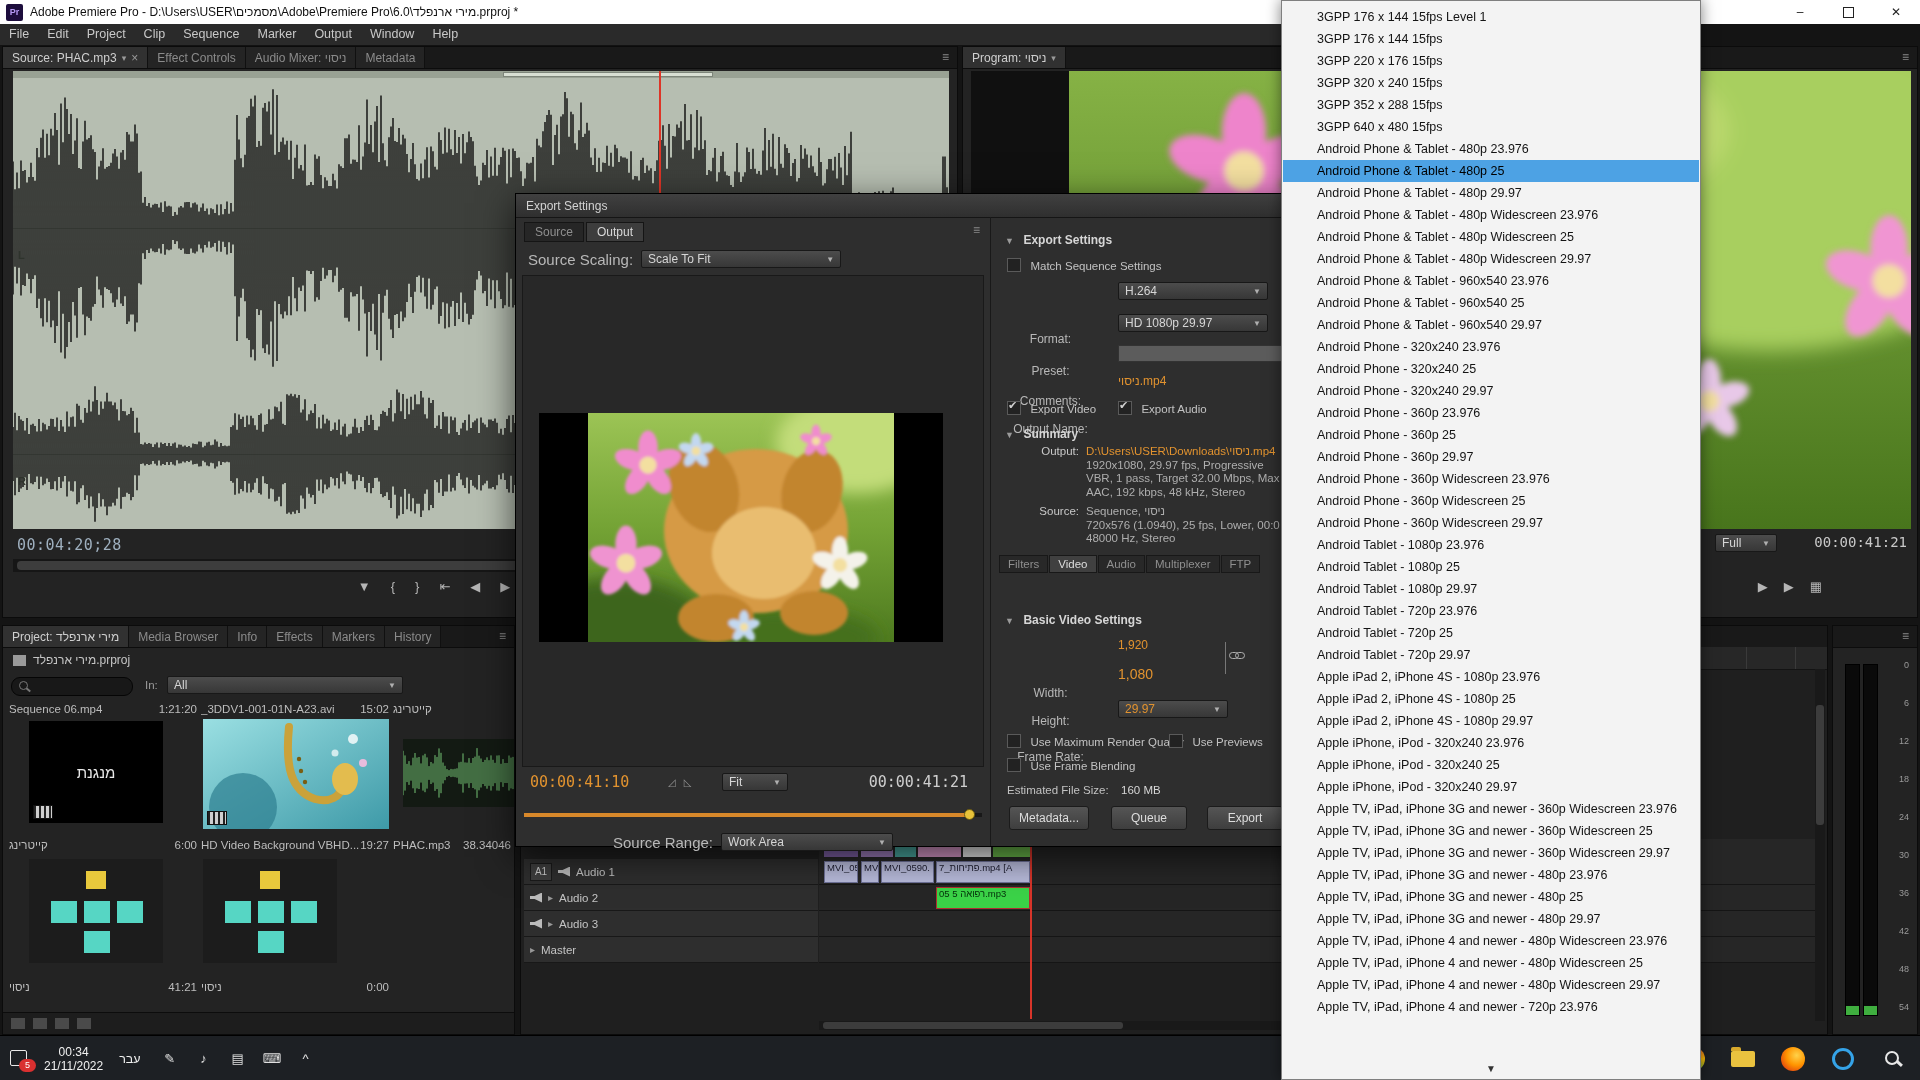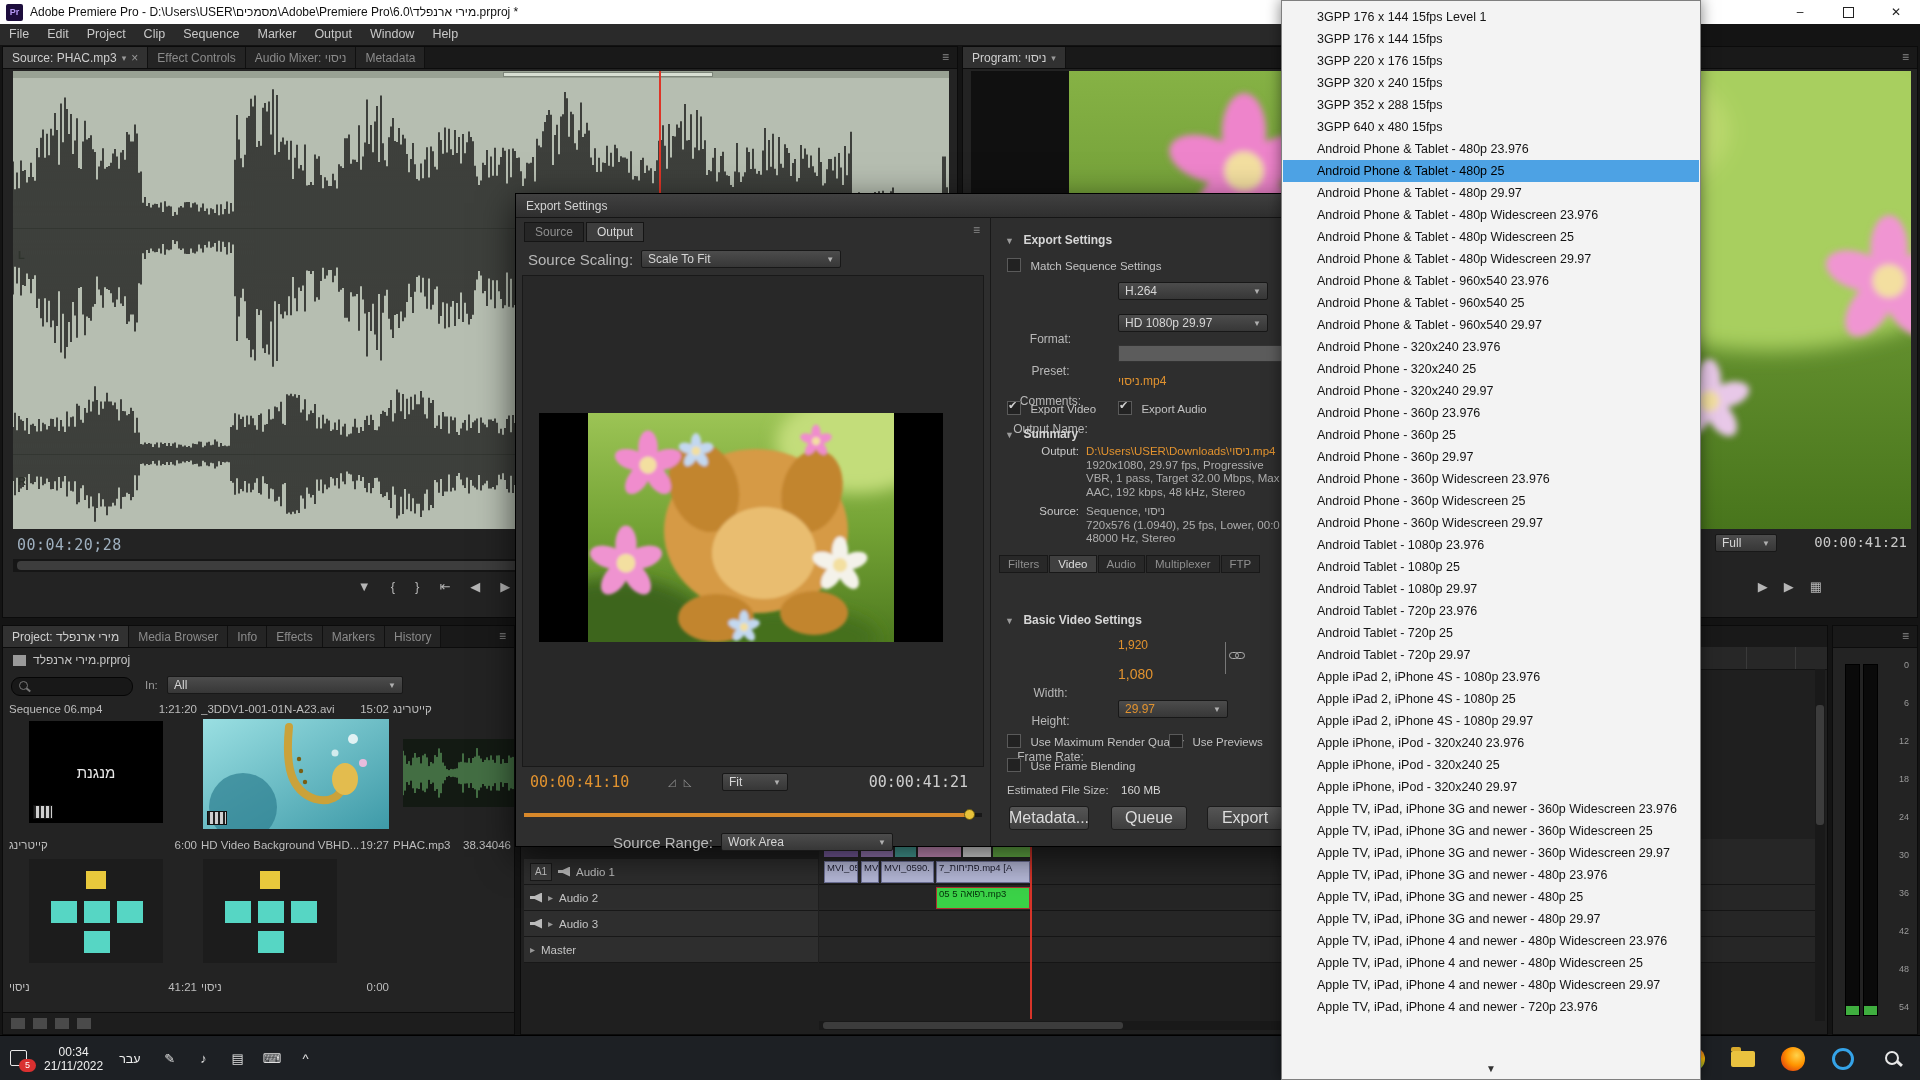--- a/index.html
+++ b/index.html
@@ -95,21 +95,21 @@
   .sumgroup{position:absolute;display:flex;font-size:11.5px;color:#aeaeae;}
   .sumlabel{width:82px;text-align:right;color:#c8c8c8;flex:none;}
   .sumlines{margin-left:7px;}
   .sline{line-height:13.5px;white-space:nowrap;overflow:hidden;max-width:240px;}
   .otabs{position:absolute;left:8px;display:flex;}
   .otab{padding:2px 8px;font-size:11.5px;color:#8f8f8f;background:#282828;border:1px solid #181818;margin-right:1px;}
   .otab.active{background:#404040;color:#dddddd;}
   .commfield{position:absolute;left:127px;width:170px;height:15px;background:#5c5c5c;border:1px solid #333;}
   .linkwrap{position:absolute;left:228px;top:425px;height:32px;border-right:1px solid #777;width:6px;}
   .linkic{position:absolute;left:238px;top:433px;}
-  .xbtn{position:absolute;height:22px;background:linear-gradient(#555,#3e3e3e);border:1px solid #1b1b1b;border-radius:3px;color:#ddd;font-size:16px;display:flex;align-items:center;justify-content:center;}
+  .xbtn{position:absolute;height:22px;background:linear-gradient(#555,#3e3e3e);border:1px solid #1b1b1b;border-radius:3px;color:#ddd;font-size:12px;display:flex;align-items:center;justify-content:center;}
 
   
   #preset-dropdown{position:absolute;left:1281px;top:0;width:420px;height:1080px;background:#f3f3f3;border:1px solid #7f7f7f;
       box-sizing:border-box;z-index:60;box-shadow:0 0 14px rgba(0,0,0,0.5);}
   .dd-list{position:absolute;left:1px;top:5px;right:1px;}
   .dd-item{height:22px;line-height:22px;padding-left:34px;font-size:12.5px;color:#141414;white-space:nowrap;overflow:hidden;}
   .dd-item.selected{background:#4da2e4;color:#000;}
   .dd-scroll-arrow{position:absolute;bottom:2px;left:0;width:100%;text-align:center;font-size:10px;color:#333;height:16px;line-height:16px;}
 
   

